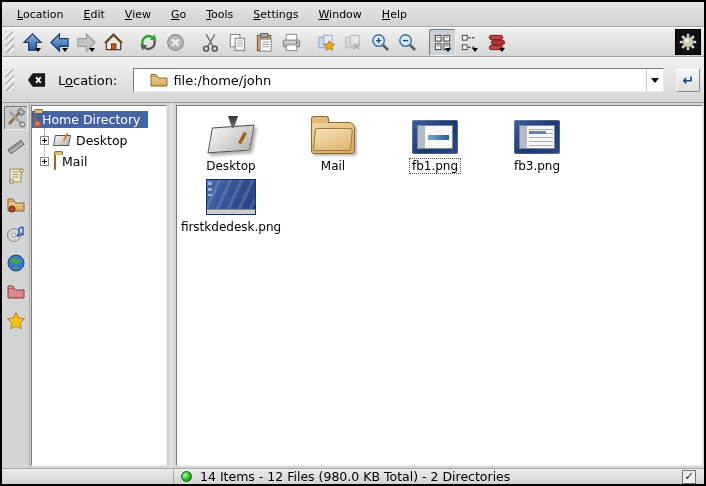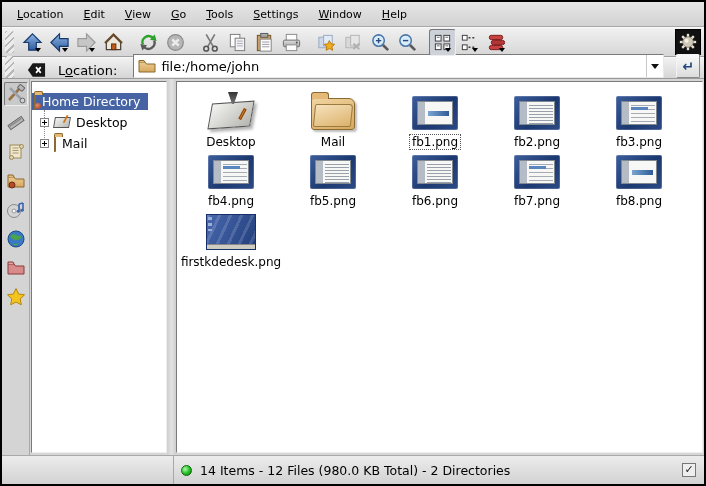--- a/index.html
+++ b/index.html
@@ -22,39 +22,39 @@
   .tb{width:27px;height:27px;flex:none;display:flex;align-items:center;justify-content:center;
     position:relative;border:1px solid transparent;border-radius:3px;}
   .tb.active{border-color:#777 #eee #eee #777;background:#cdd2d9;}
   .tb.dd::after{content:'';position:absolute;right:4px;bottom:0;
     border:3px solid transparent;border-top:4px solid #000;}
   .gap{margin-left:8px;}
   .spacer{flex:1;}
   .app-logo{width:26px;height:26px;background:#111;border:1px solid #000;flex:none;
     display:flex;align-items:center;justify-content:center;margin-right:1px;}
   
-  .locbar{height:22px;display:flex;align-items:flex-end;background:linear-gradient(#f1f1f1,#d6d6d6);
+  .locbar{height:46px;display:flex;align-items:center;background:linear-gradient(#f1f1f1,#d6d6d6);
     border-top:1px solid #f8f8f8;border-bottom:1px solid #9a9a9a;flex:none;padding-right:4px;gap:8px;}
   .loc-label{font-size:13px;margin:0 8px 0 4px;white-space:nowrap;}
   .combo{flex:1;height:24px;background:#fff;border:1px solid;border-color:#7a7a7a #e8e8e8 #e8e8e8 #7a7a7a;
-    display:flex;align-items:center;padding-left:4px;}
+    display:flex;align-items:center;padding-left:16px;}
   .combo-text{font-size:13px;margin-left:5px;flex:1;white-space:nowrap;overflow:hidden;}
   .combo-arrow{width:17px;height:22px;border-left:1px solid #c8c8c8;display:flex;align-items:center;justify-content:center;flex:none;}
   .combo-arrow i{border:4px solid transparent;border-top:5px solid #111;margin-top:4px;}
   .go-btn{width:24px;height:24px;margin-left:4px;border:1px solid;border-color:#f4f4f4 #8a8a8a #8a8a8a #f4f4f4;
     background:linear-gradient(#fafafa,#dcdcdc);display:flex;align-items:center;justify-content:center;
     font-size:14px;font-weight:bold;color:#23457e;flex:none;border-radius:2px;}
   
   .content{flex:1;display:flex;min-height:0;background:#d6d6d6;}
   .side-strip{width:28px;flex:none;background:#d4d4d4;border-right:1px solid #aaa;
     display:flex;flex-direction:column;align-items:center;padding-top:3px;gap:5px;}
   .strip-btn{width:24px;height:24px;display:flex;align-items:center;justify-content:center;border:1px solid transparent;border-radius:2px;}
   .strip-btn.sel{border-color:#777 #eee #eee #777;background:#c9c9c9;}
   .tree-panel{width:136px;flex:none;background:#fff;margin:2px 0 2px 1px;
-    border:1px solid;border-color:#7a7a7a #eee #eee #7a7a7a;padding-top:9px;overflow:hidden;}
+    border:1px solid;border-color:#7a7a7a #eee #eee #7a7a7a;padding-top:3px;overflow:hidden;}
   .splitter{width:9px;flex:none;background:linear-gradient(90deg,#cfcfcf,#e2e2e2,#cfcfcf);}
   .main-view{flex:1;background:#fff;margin:2px 1px 2px 0;border:1px solid;border-color:#7a7a7a #eee #eee #7a7a7a;
     padding:8px 0 0 3px;overflow:hidden;}
   
   .tree-row{display:flex;align-items:center;height:21px;white-space:nowrap;}
   .tree-row .lbl{padding:1px 3px;font-size:12.5px;}
   .tree-row.sel .lblwrap{background:#4664a4;color:#fff;display:flex;align-items:center;padding-right:4px;}
   .lblwrap{display:flex;align-items:center;gap:3px;padding-left:2px;}
   .tree-children{position:relative;margin-left:7px;}
   .tree-children::before{content:'';position:absolute;left:5px;top:-2px;bottom:10px;
@@ -130,21 +130,21 @@
                linear-gradient(#5577b5,#5577b5) 14px 7px/27px 4px no-repeat,
                repeating-linear-gradient(180deg,#c6cad2 0 1px,transparent 1px 4px) 14px 14px/26px 12px no-repeat;}
   .shot-kmail-compose{width:40px;height:46px;border:1px solid #888;background:#fff;}
   .shot-kmail-compose::before{content:'';position:absolute;left:0;top:0;right:0;height:10px;
     background:linear-gradient(#c8cedb,#c8cedb) 0 0/100% 5px no-repeat,
                repeating-linear-gradient(90deg,#8892a4 0 2px,transparent 2px 4px) 1px 1px/90% 3px no-repeat,
                linear-gradient(#dde1e8,#dde1e8) 0 7px/100% 3px no-repeat;}
   .shot-kmail-compose::after{content:'';position:absolute;left:3px;top:14px;width:32px;height:26px;
     background:repeating-linear-gradient(180deg,#b4b8c0 0 1px,transparent 1px 4px);}
   
-  .statusbar{height:29px;flex:none;display:flex;align-items:center;background:linear-gradient(#ececec,#d2d2d2);
+  .statusbar{height:16px;flex:none;display:flex;align-items:center;background:linear-gradient(#ececec,#d2d2d2);
     border-top:1px solid #a8a8a8;}
   .status-left{width:172px;height:100%;border-right:1px solid #a8a8a8;flex:none;}
   .led{width:11px;height:11px;border-radius:50%;margin:0 8px 0 7px;flex:none;
     background:radial-gradient(circle at 35% 35%,#a8ffa8,#22bb22 55%,#117711);border:1px solid #0a6a0a;}
   .status-text{font-size:12.5px;flex:1;}
   .status-check{width:14px;height:14px;border:1px solid #777;background:#eee;margin-right:8px;flex:none;
     font-size:11px;line-height:12px;text-align:center;color:#222;}
   svg{display:block;}
 </style>
 </head>
@@ -505,48 +505,22 @@
   </div>
           <div class="file-item">
     <div class="thumb dir-folder"></div>
     <div class="flabel">Mail</div>
   </div>
           <div class="file-item focused">
     <div class="thumb shot shot-logo"></div>
     <div class="flabel">fb1.png</div>
   </div>
           <div class="file-item">
-    <div class="thumb shot shot-text"></div>
-    <div class="flabel">fb2.png</div>
-  </div>
-          <div class="file-item">
     <div class="thumb shot shot-form"></div>
     <div class="flabel">fb3.png</div>
-  </div>
-        </div>
-        <div class="grid-row">
-          <div class="file-item">
-    <div class="thumb shot shot-form"></div>
-    <div class="flabel">fb4.png</div>
-  </div>
-          <div class="file-item">
-    <div class="thumb shot shot-text"></div>
-    <div class="flabel">fb5.png</div>
-  </div>
-          <div class="file-item">
-    <div class="thumb shot shot-text"></div>
-    <div class="flabel">fb6.png</div>
-  </div>
-          <div class="file-item">
-    <div class="thumb shot shot-form"></div>
-    <div class="flabel">fb7.png</div>
-  </div>
-          <div class="file-item">
-    <div class="thumb shot shot-logo"></div>
-    <div class="flabel">fb8.png</div>
   </div>
         </div>
         <div class="grid-row">
           <div class="file-item">
     <div class="thumb shot-desktop"></div>
     <div class="flabel">firstkdedesk.png</div>
   </div>
         </div>
       </div>
   </div>

